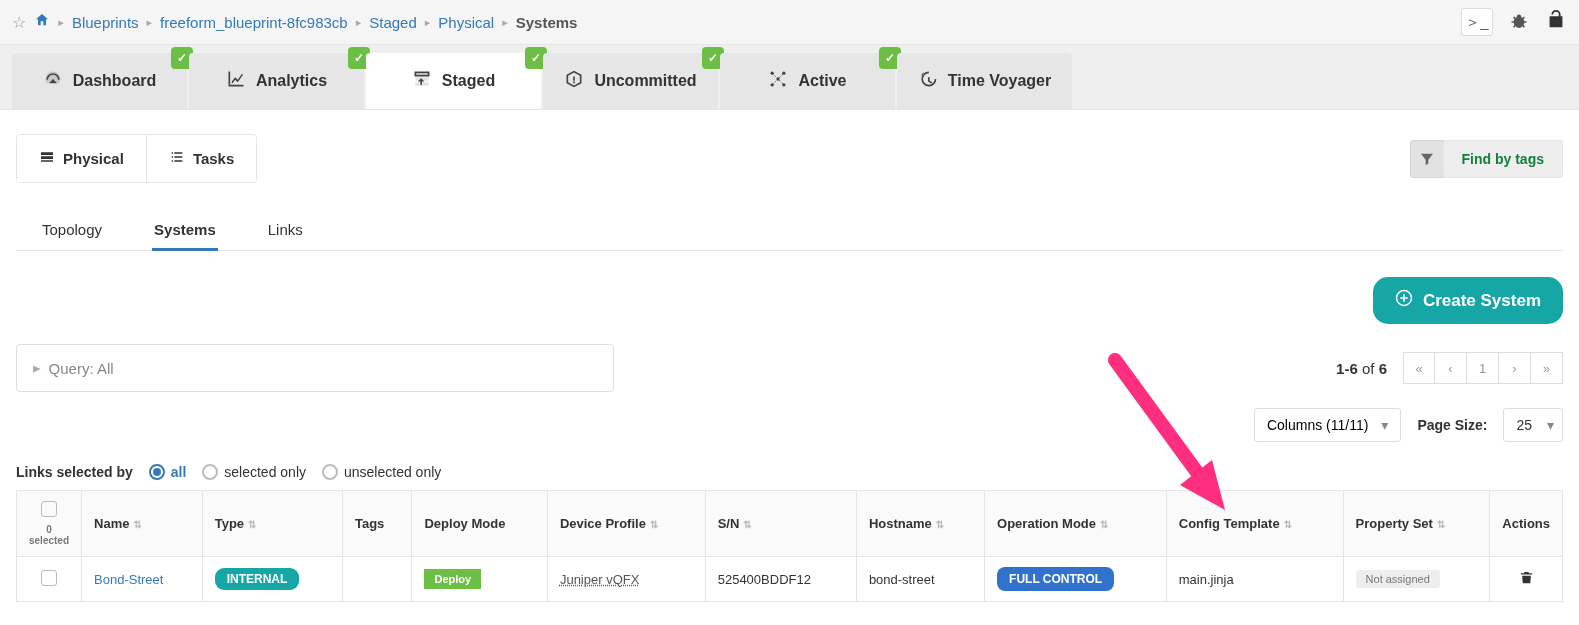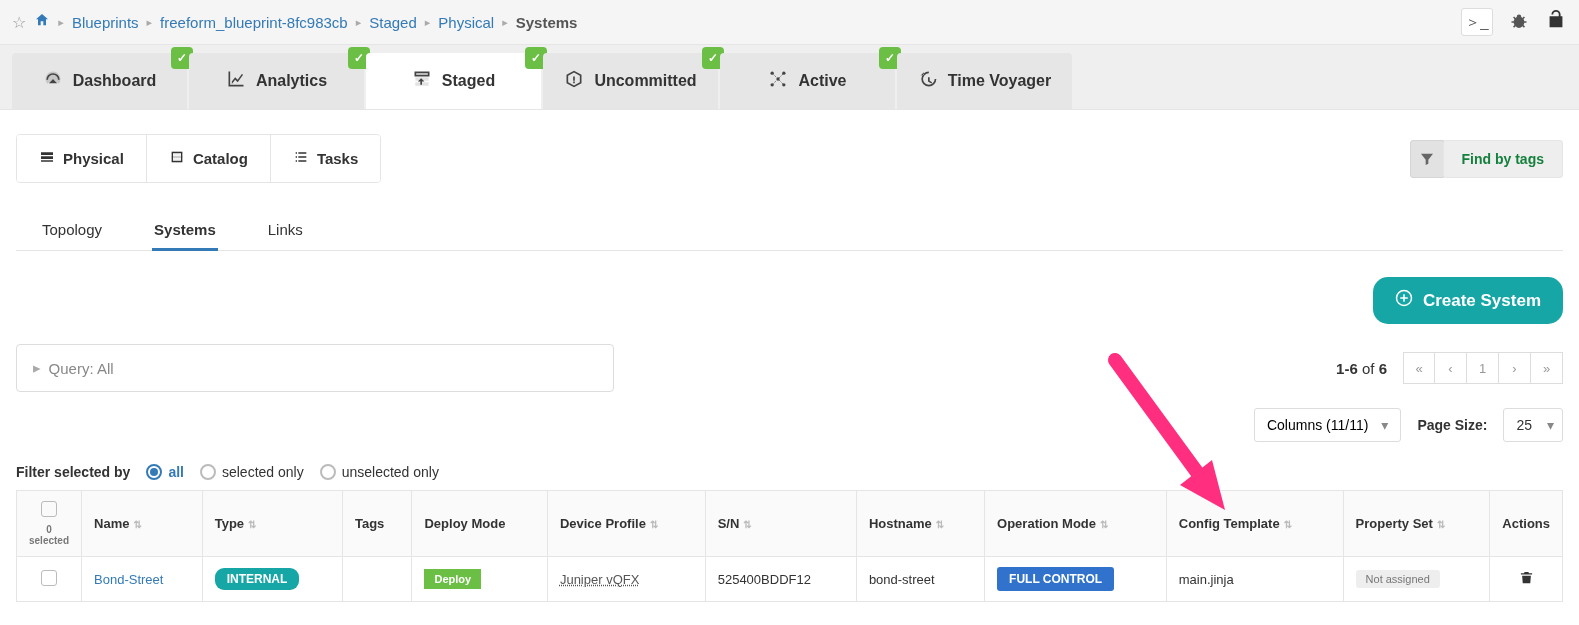--- a/index.html
+++ b/index.html
@@ -123,21 +123,21 @@
   table.data { width:100%; border-collapse:collapse; margin-top:10px; }
   table.data th, table.data td {
     border:1px solid #e5e5e5; padding:10px 12px; text-align:left; font-size:13px;
   }
   table.data th { background:#fafafa; font-weight:700; color:#333; vertical-align:middle; }
   .chk { width:16px; height:16px; border:1px solid #bbb; border-radius:3px; display:inline-block; }
   .sel-count { font-size:10px; color:#777; display:block; margin-top:4px; }
   .sort { color:#bbb; font-size:10px; margin-left:4px; }
   .pill-teal { background:#16a6a6; color:#fff; font-weight:700; padding:4px 12px; border-radius:9px; font-size:12px; display:inline-block;}
   .pill-green { background:#6cbf45; color:#fff; font-weight:700; padding:4px 10px; border-radius:0; font-size:11px; display:inline-block;}
-  .pill-blue { background:#3173cc; color:#fff; font-weight:700; padding:5px 12px; border-radius:3px; font-size:12px; display:inline-block;}
+  .pill-blue { background:#3173cc; color:#fff; font-weight:700; padding:5px 12px; border-radius:8px; font-size:12px; display:inline-block;}
   .pill-grey { background:#eeeeee; color:#777; padding:3px 10px; border-radius:3px; font-size:11px; display:inline-block;}
   td.link { color:#337ab7; }
   td.underlined { color:#555; text-decoration:underline dotted; }
   .trash { font-size:16px; cursor:pointer; }
 
   .arrow-annot {
     position:absolute; pointer-events:none;
   }
 </style>
 </head>
@@ -259,29 +259,20 @@
         <span>
           <svg width="16" height="16" viewBox="0 0 24 24" fill="#333">
               <path d="M3 5h18v4H3V5zm0 6h18v4H3v-4zm0 6h18v2H3v-2z"></path>
             </svg>
         </span>
         <span>Physical</span>
       </div>
       <div class="subtab">
         <span>
           <svg width="16" height="16" viewBox="0 0 24 24" fill="#333">
-              <path d="M4 4h16v4H4V4zm0 6h16v4H4v-4zm0 6h16v4H4v-4z" opacity=".25"></path>
-              <path d="M4 4h16v16H4V4zm2 2v12h12V6H6z"></path>
-            </svg>
-        </span>
-        <span>Catalog</span>
-      </div>
-      <div class="subtab">
-        <span>
-          <svg width="16" height="16" viewBox="0 0 24 24" fill="#333">
               <path d="M4 5h2v2H4V5zm4 0h12v2H8V5zM4 11h2v2H4v-2zm4 0h12v2H8v-2zM4 17h2v2H4v-2zm4 0h12v2H8v-2z"></path>
             </svg>
         </span>
         <span>Tasks</span>
       </div>
     </div>
     <div class="find-tags-group">
       <div class="funnel-box">
         <svg width="16" height="16" viewBox="0 0 24 24" fill="#666">
             <path d="M3 4h18l-7 9v6l-4 2v-8L3 4z"></path>
@@ -336,21 +327,21 @@
       <span style="color:#888;">▾</span>
     </button>
     <span class="page-size-label">Page Size:</span>
     <div class="page-size-select">
       <span>25</span>
       <span style="position:absolute;right:8px;color:#888;">▾</span>
     </div>
   </div>
 
   <div class="filter-row">
-    <span class="label">Filter selected by</span>
+    <span class="label">Links selected by</span>
     <label class="radio-opt selected">
       <span class="radio-circle"></span>
       <span class="txt">all</span>
     </label>
     <label class="radio-opt">
       <span class="radio-circle"></span>
       <span class="txt">selected only</span>
     </label>
     <label class="radio-opt">
       <span class="radio-circle"></span>

